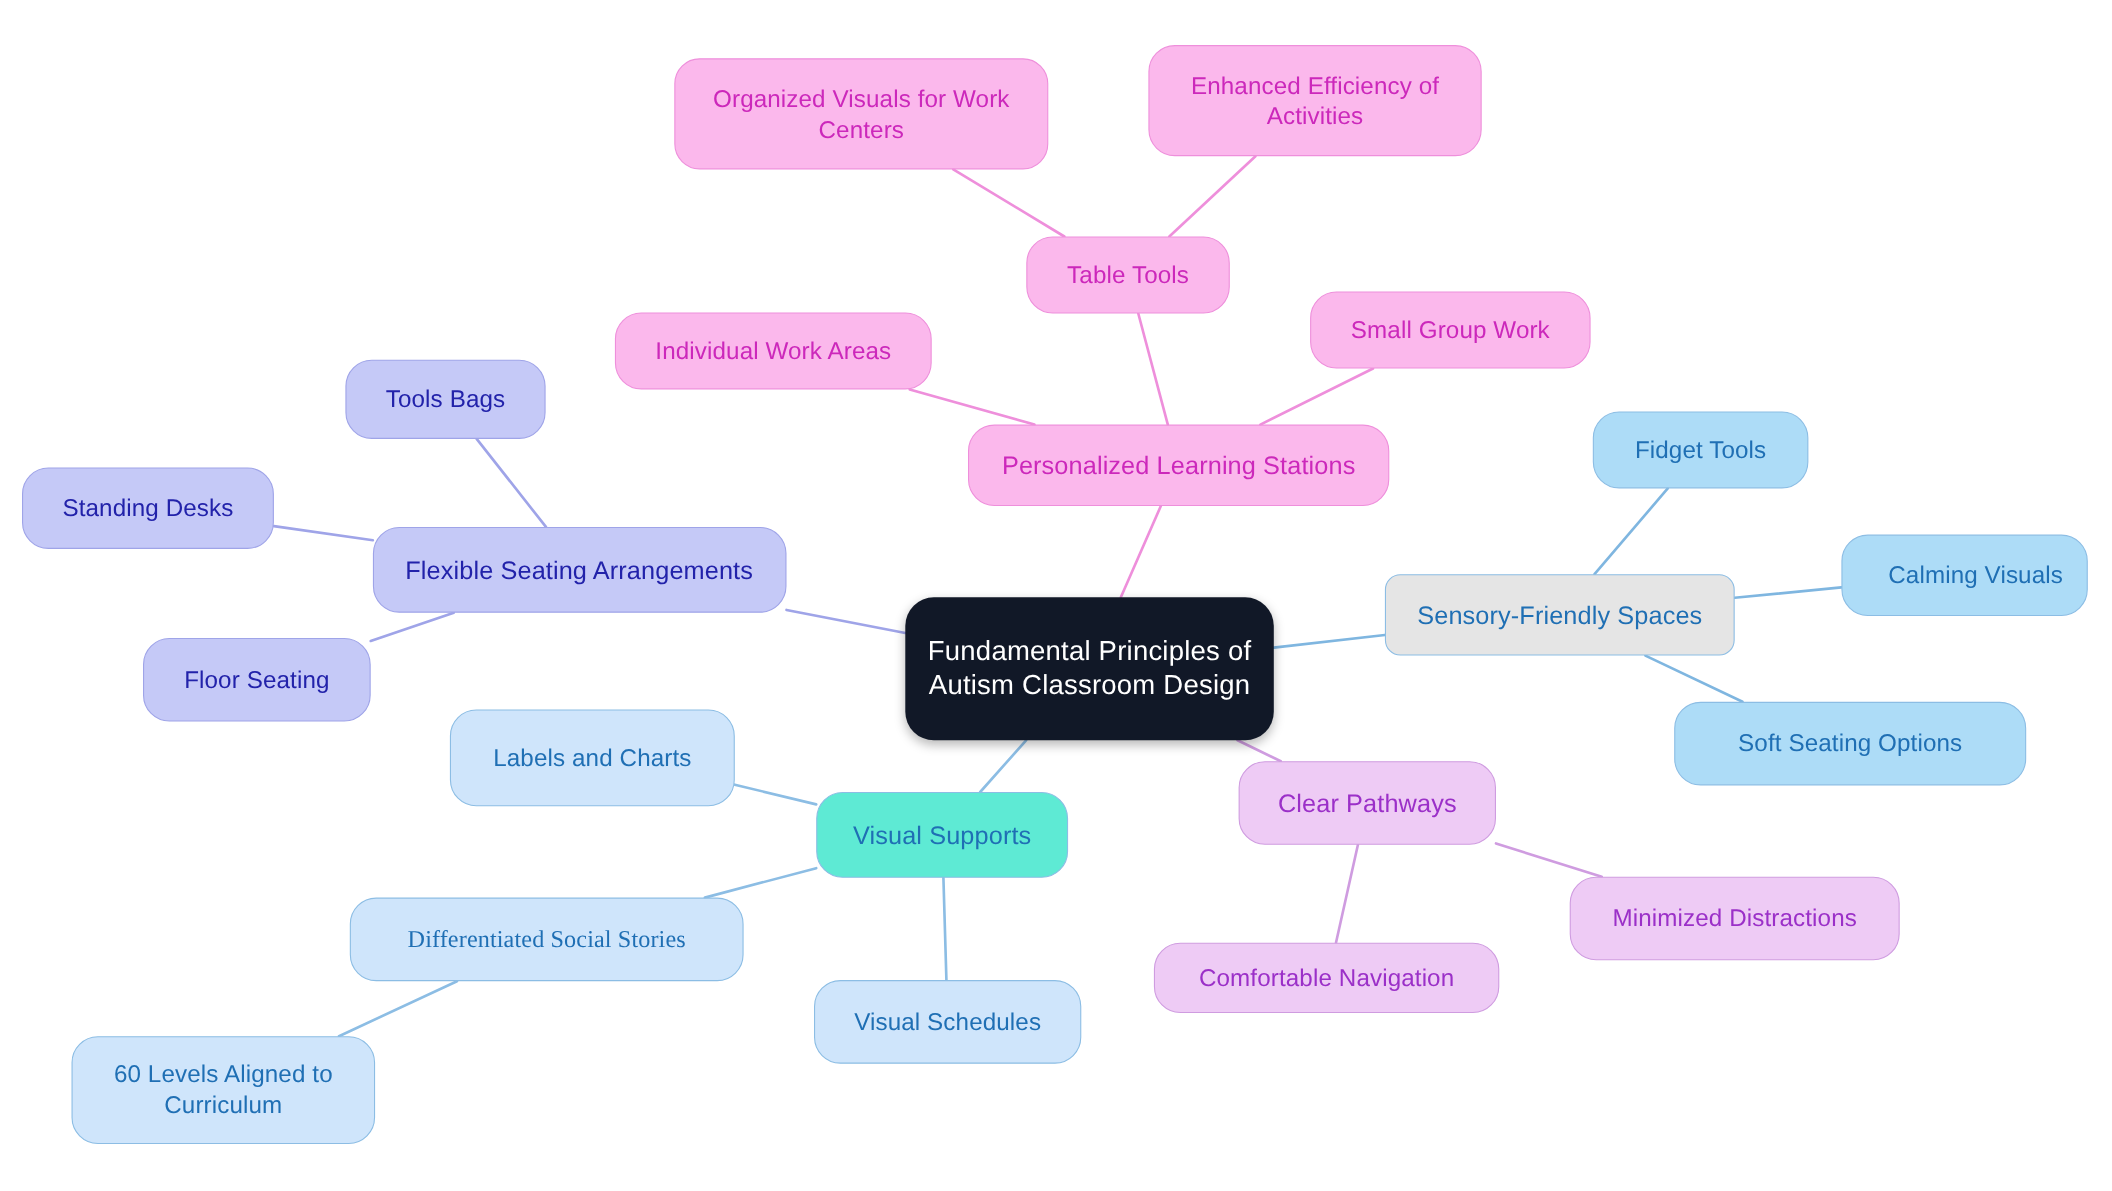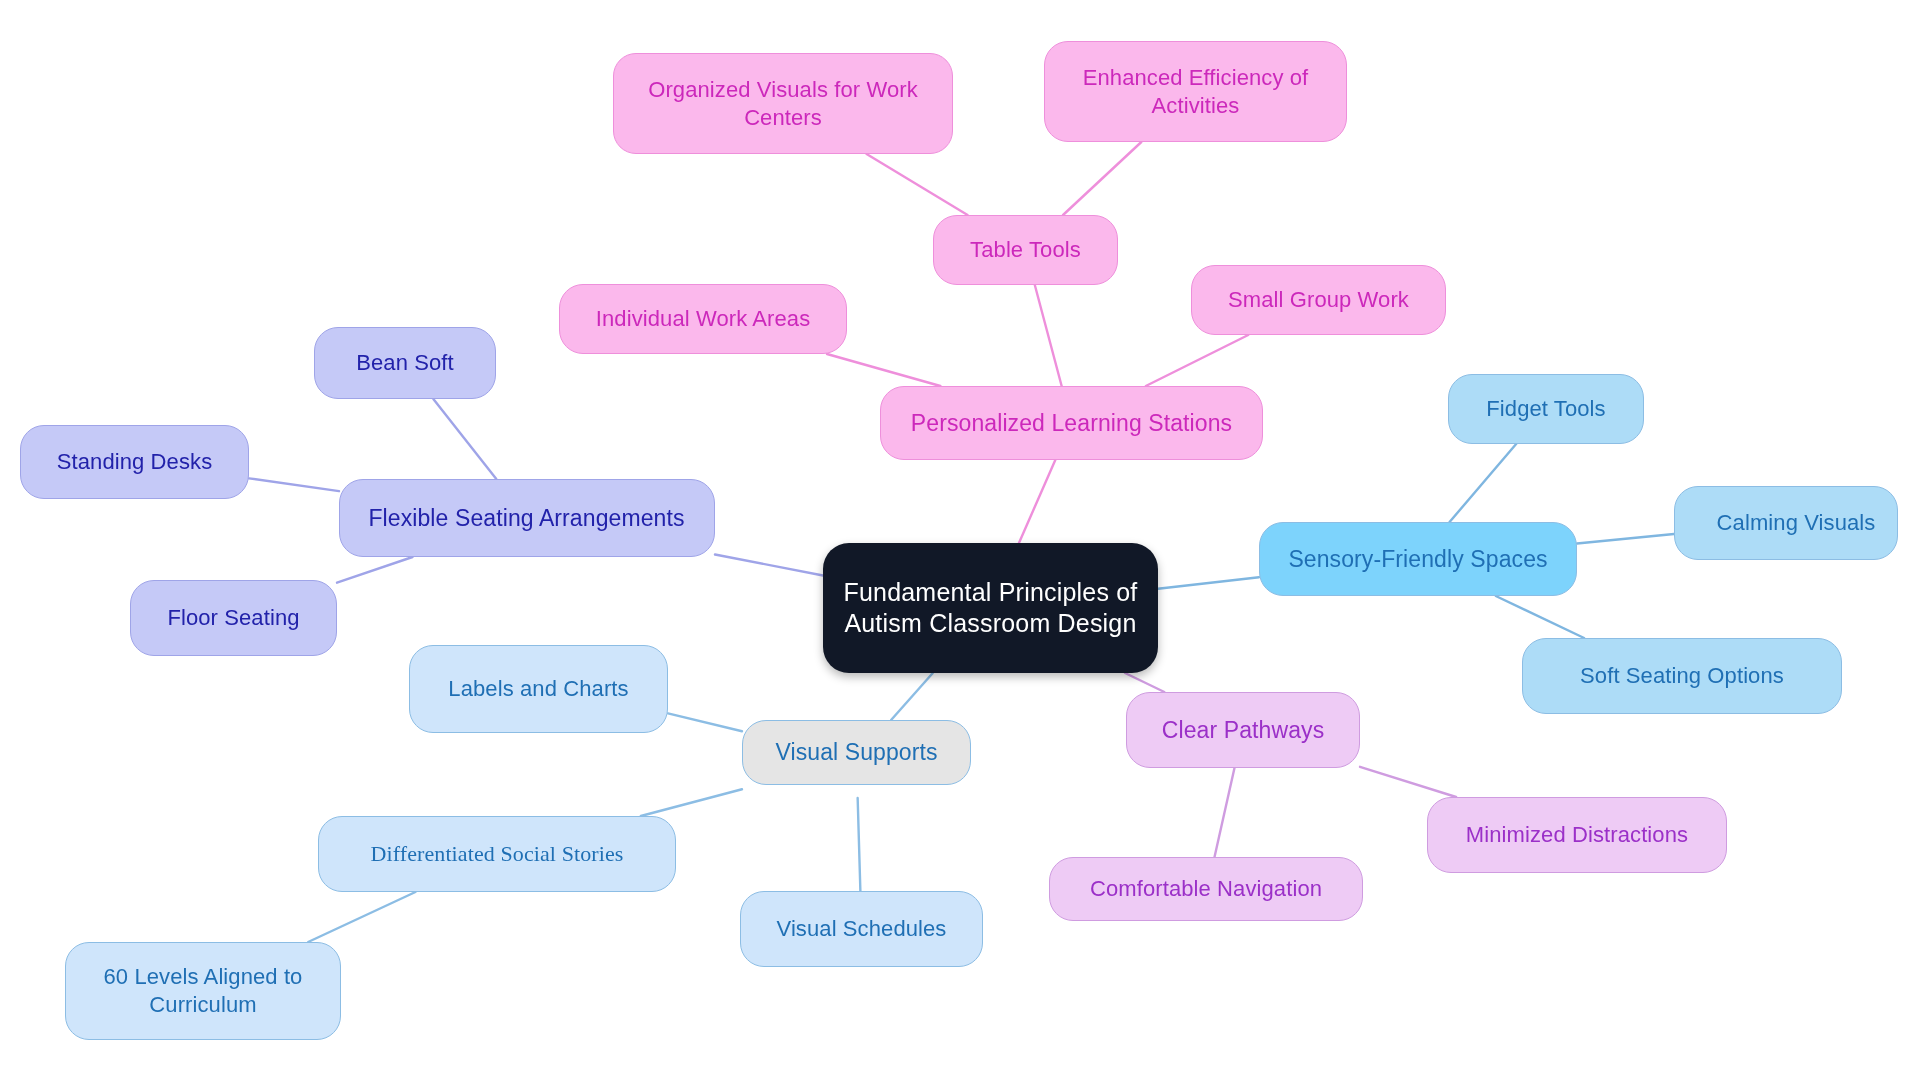--- a/index.html
+++ b/index.html
@@ -76,37 +76,37 @@
       <line x1="742" y1="731.2751572327044" x2="668" y2="713.3569182389937" stroke="#8cbde4" stroke-width="2.4" stroke-linecap="round"></line>
       <line x1="857.6470588235294" y1="798" x2="860.3823529411765" y2="891" stroke="#8cbde4" stroke-width="2.4" stroke-linecap="round"></line>
       <line x1="742" y1="789.2573018080668" x2="640.8" y2="816" stroke="#8cbde4" stroke-width="2.4" stroke-linecap="round"></line>
       <line x1="415.4525547445255" y1="892" x2="308.15328467153284" y2="942" stroke="#8cbde4" stroke-width="2.4" stroke-linecap="round"></line>
     </svg>
   <div id="nodes">
       <div class="node root" style="left: 823px; top: 543px; width: 335px; height: 130px; background: rgb(17, 24, 39); color: rgb(255, 255, 255);"><span>Fundamental Principles of
 Autism Classroom Design</span></div>
       <div class="node branch" style="left: 339px; top: 479px; width: 376px; height: 78px; background: rgb(197, 201, 247); color: rgb(34, 34, 170); border-color: rgb(159, 164, 232); padding-left: 13px;"><span>Flexible Seating Arrangements</span></div>
       <div class="node leaf" style="left: 20px; top: 425px; width: 229px; height: 74px; background: rgb(197, 201, 247); color: rgb(34, 34, 170); border-color: rgb(159, 164, 232);"><span>Standing Desks</span></div>
-      <div class="node leaf" style="left: 314px; top: 327px; width: 182px; height: 72px; background: rgb(197, 201, 247); color: rgb(34, 34, 170); border-color: rgb(159, 164, 232);"><span>Bean Soft</span></div>
+      <div class="node leaf" style="left: 314px; top: 327px; width: 182px; height: 72px; background: rgb(197, 201, 247); color: rgb(34, 34, 170); border-color: rgb(159, 164, 232);"><span>Tools Bags</span></div>
       <div class="node leaf" style="left: 130px; top: 580px; width: 207px; height: 76px; background: rgb(197, 201, 247); color: rgb(34, 34, 170); border-color: rgb(159, 164, 232);"><span>Floor Seating</span></div>
       <div class="node branch" style="left: 880px; top: 386px; width: 383px; height: 74px; background: rgb(251, 184, 236); color: rgb(204, 40, 187); border-color: rgb(238, 143, 219);"><span>Personalized Learning Stations</span></div>
       <div class="node leaf" style="left: 559px; top: 284px; width: 288px; height: 70px; background: rgb(251, 184, 236); color: rgb(204, 40, 187); border-color: rgb(238, 143, 219);"><span>Individual Work Areas</span></div>
       <div class="node leaf" style="left: 1191px; top: 265px; width: 255px; height: 70px; background: rgb(251, 184, 236); color: rgb(204, 40, 187); border-color: rgb(238, 143, 219);"><span>Small Group Work</span></div>
       <div class="node leaf" style="left: 933px; top: 215px; width: 185px; height: 70px; background: rgb(251, 184, 236); color: rgb(204, 40, 187); border-color: rgb(238, 143, 219);"><span>Table Tools</span></div>
       <div class="node leaf" style="left: 613px; top: 53px; width: 340px; height: 101px; background: rgb(251, 184, 236); color: rgb(204, 40, 187); border-color: rgb(238, 143, 219); border-radius: 23px;"><span>Organized Visuals for Work
 Centers</span></div>
       <div class="node leaf" style="left: 1044px; top: 41px; width: 303px; height: 101px; background: rgb(251, 184, 236); color: rgb(204, 40, 187); border-color: rgb(238, 143, 219);"><span>Enhanced Efficiency of
 Activities</span></div>
-      <div class="node branch" style="left: 1259px; top: 522px; width: 318px; height: 74px; background: #7dd3fc; color: rgb(31, 111, 180); border-color: rgb(140, 189, 228);"><span>Sensory-Friendly Spaces</span></div>
+      <div class="node branch" style="left: 1259px; top: 522px; width: 318px; height: 74px; background: #e5e5e5; color: rgb(31, 111, 180); border-color: rgb(140, 189, 228); border-radius: 14px;"><span>Sensory-Friendly Spaces</span></div>
       <div class="node leaf" style="left: 1448px; top: 374px; width: 196px; height: 70px; background: rgb(173, 220, 247); color: rgb(31, 111, 180); border-color: rgb(140, 189, 228);"><span>Fidget Tools</span></div>
       <div class="node leaf" style="left: 1674px; top: 486px; width: 224px; height: 74px; background: rgb(173, 220, 247); color: rgb(31, 111, 180); border-color: rgb(140, 189, 228); padding-left: 34px;"><span>Calming Visuals</span></div>
       <div class="node leaf" style="left: 1522px; top: 638px; width: 320px; height: 76px; background: rgb(173, 220, 247); color: rgb(31, 111, 180); border-color: rgb(140, 189, 228);"><span>Soft Seating Options</span></div>
       <div class="node branch" style="left: 1126px; top: 692px; width: 234px; height: 76px; background: rgb(238, 203, 245); color: rgb(155, 48, 200); border-color: rgb(207, 156, 224);"><span>Clear Pathways</span></div>
       <div class="node leaf" style="left: 1427px; top: 797px; width: 300px; height: 76px; background: rgb(238, 203, 245); color: rgb(155, 48, 200); border-color: rgb(207, 156, 224);"><span>Minimized Distractions</span></div>
       <div class="node leaf" style="left: 1049px; top: 857px; width: 314px; height: 64px; background: rgb(238, 203, 245); color: rgb(155, 48, 200); border-color: rgb(207, 156, 224);"><span>Comfortable Navigation</span></div>
-      <div class="node branch" style="left: 742px; top: 720px; width: 229px; height: 65px; background: #e5e5e5; color: rgb(31, 111, 180); border-color: rgb(140, 189, 228);"><span>Visual Supports</span></div>
+      <div class="node branch" style="left: 742px; top: 720px; width: 229px; height: 78px; background: #5eead4; color: rgb(31, 111, 180); border-color: rgb(140, 189, 228);"><span>Visual Supports</span></div>
       <div class="node leaf" style="left: 409px; top: 645px; width: 259px; height: 88px; background: rgb(207, 229, 251); color: rgb(31, 111, 180); border-color: rgb(140, 189, 228);"><span>Labels and Charts</span></div>
       <div class="node leaf" style="left: 740px; top: 891px; width: 243px; height: 76px; background: rgb(207, 229, 251); color: rgb(31, 111, 180); border-color: rgb(140, 189, 228);"><span>Visual Schedules</span></div>
       <div class="node leaf" style="left: 318px; top: 816px; width: 358px; height: 76px; background: rgb(207, 229, 251); color: rgb(31, 111, 180); border-color: rgb(140, 189, 228); font-family: Liberation Serif, serif;"><span>Differentiated Social Stories</span></div>
       <div class="node leaf" style="left: 65px; top: 942px; width: 276px; height: 98px; background: rgb(207, 229, 251); color: rgb(31, 111, 180); border-color: rgb(140, 189, 228);"><span>60 Levels Aligned to
 Curriculum</span></div>
     </div>
 </div>
 
 </body></html>

